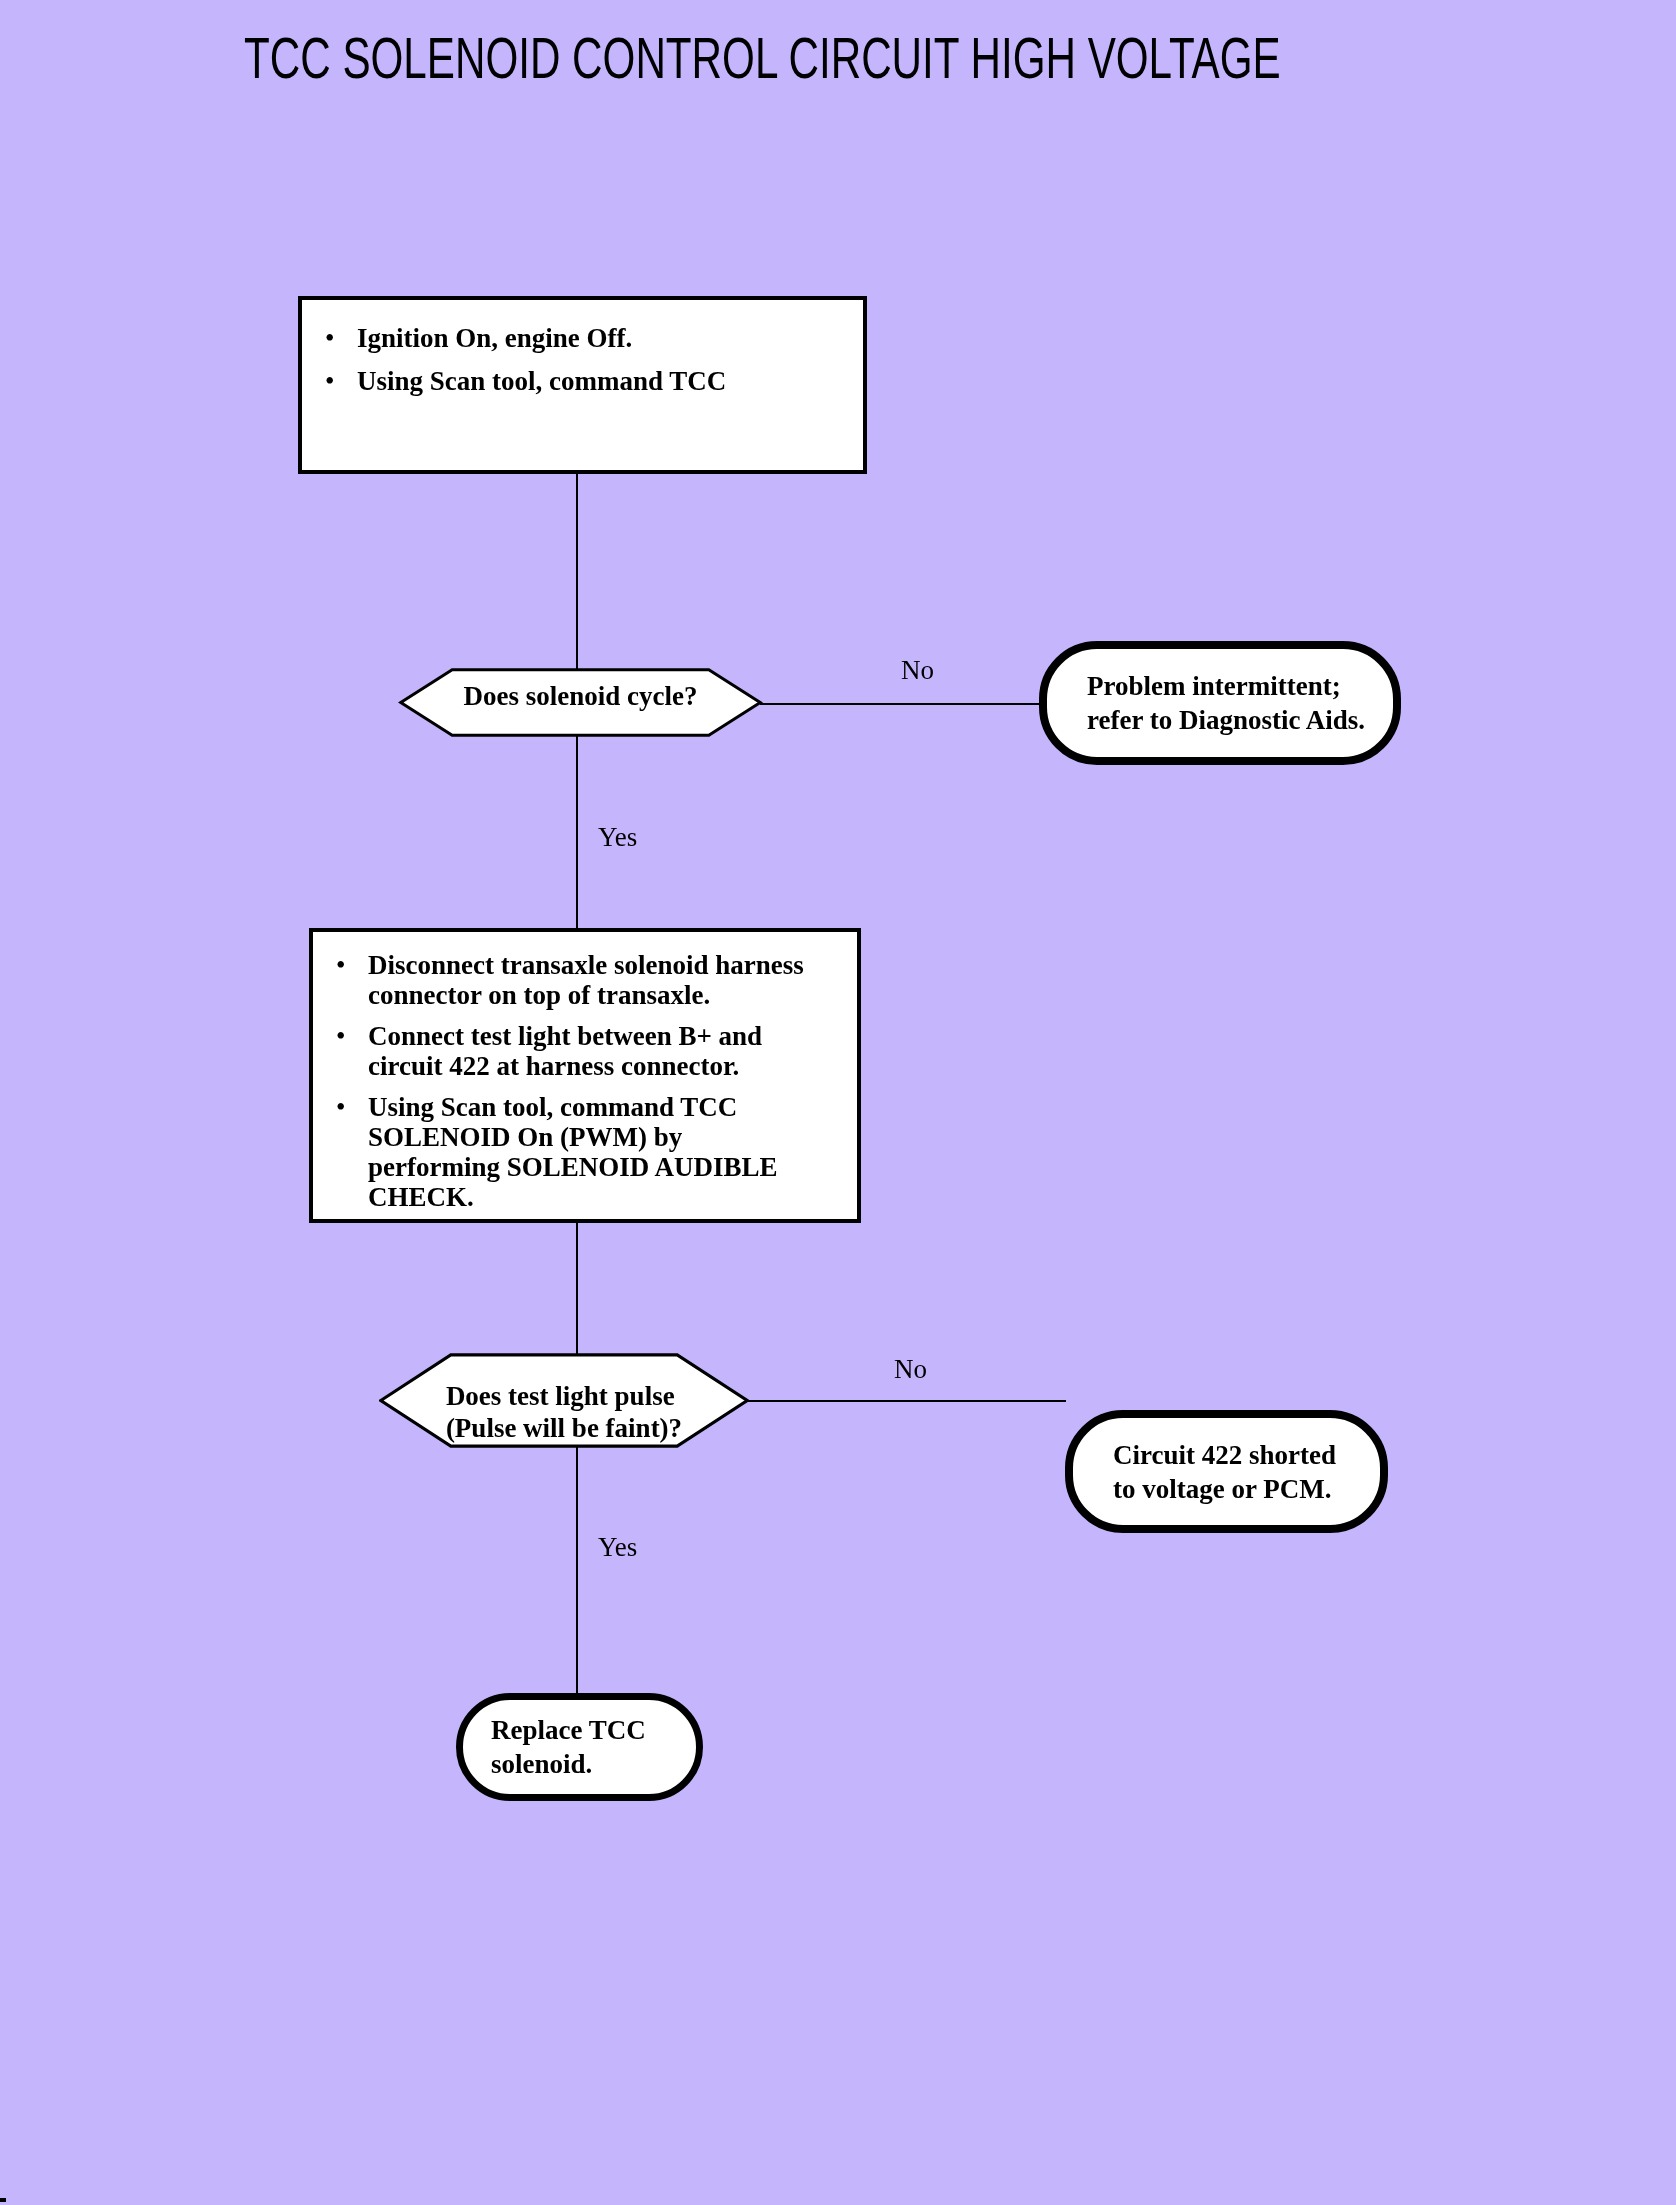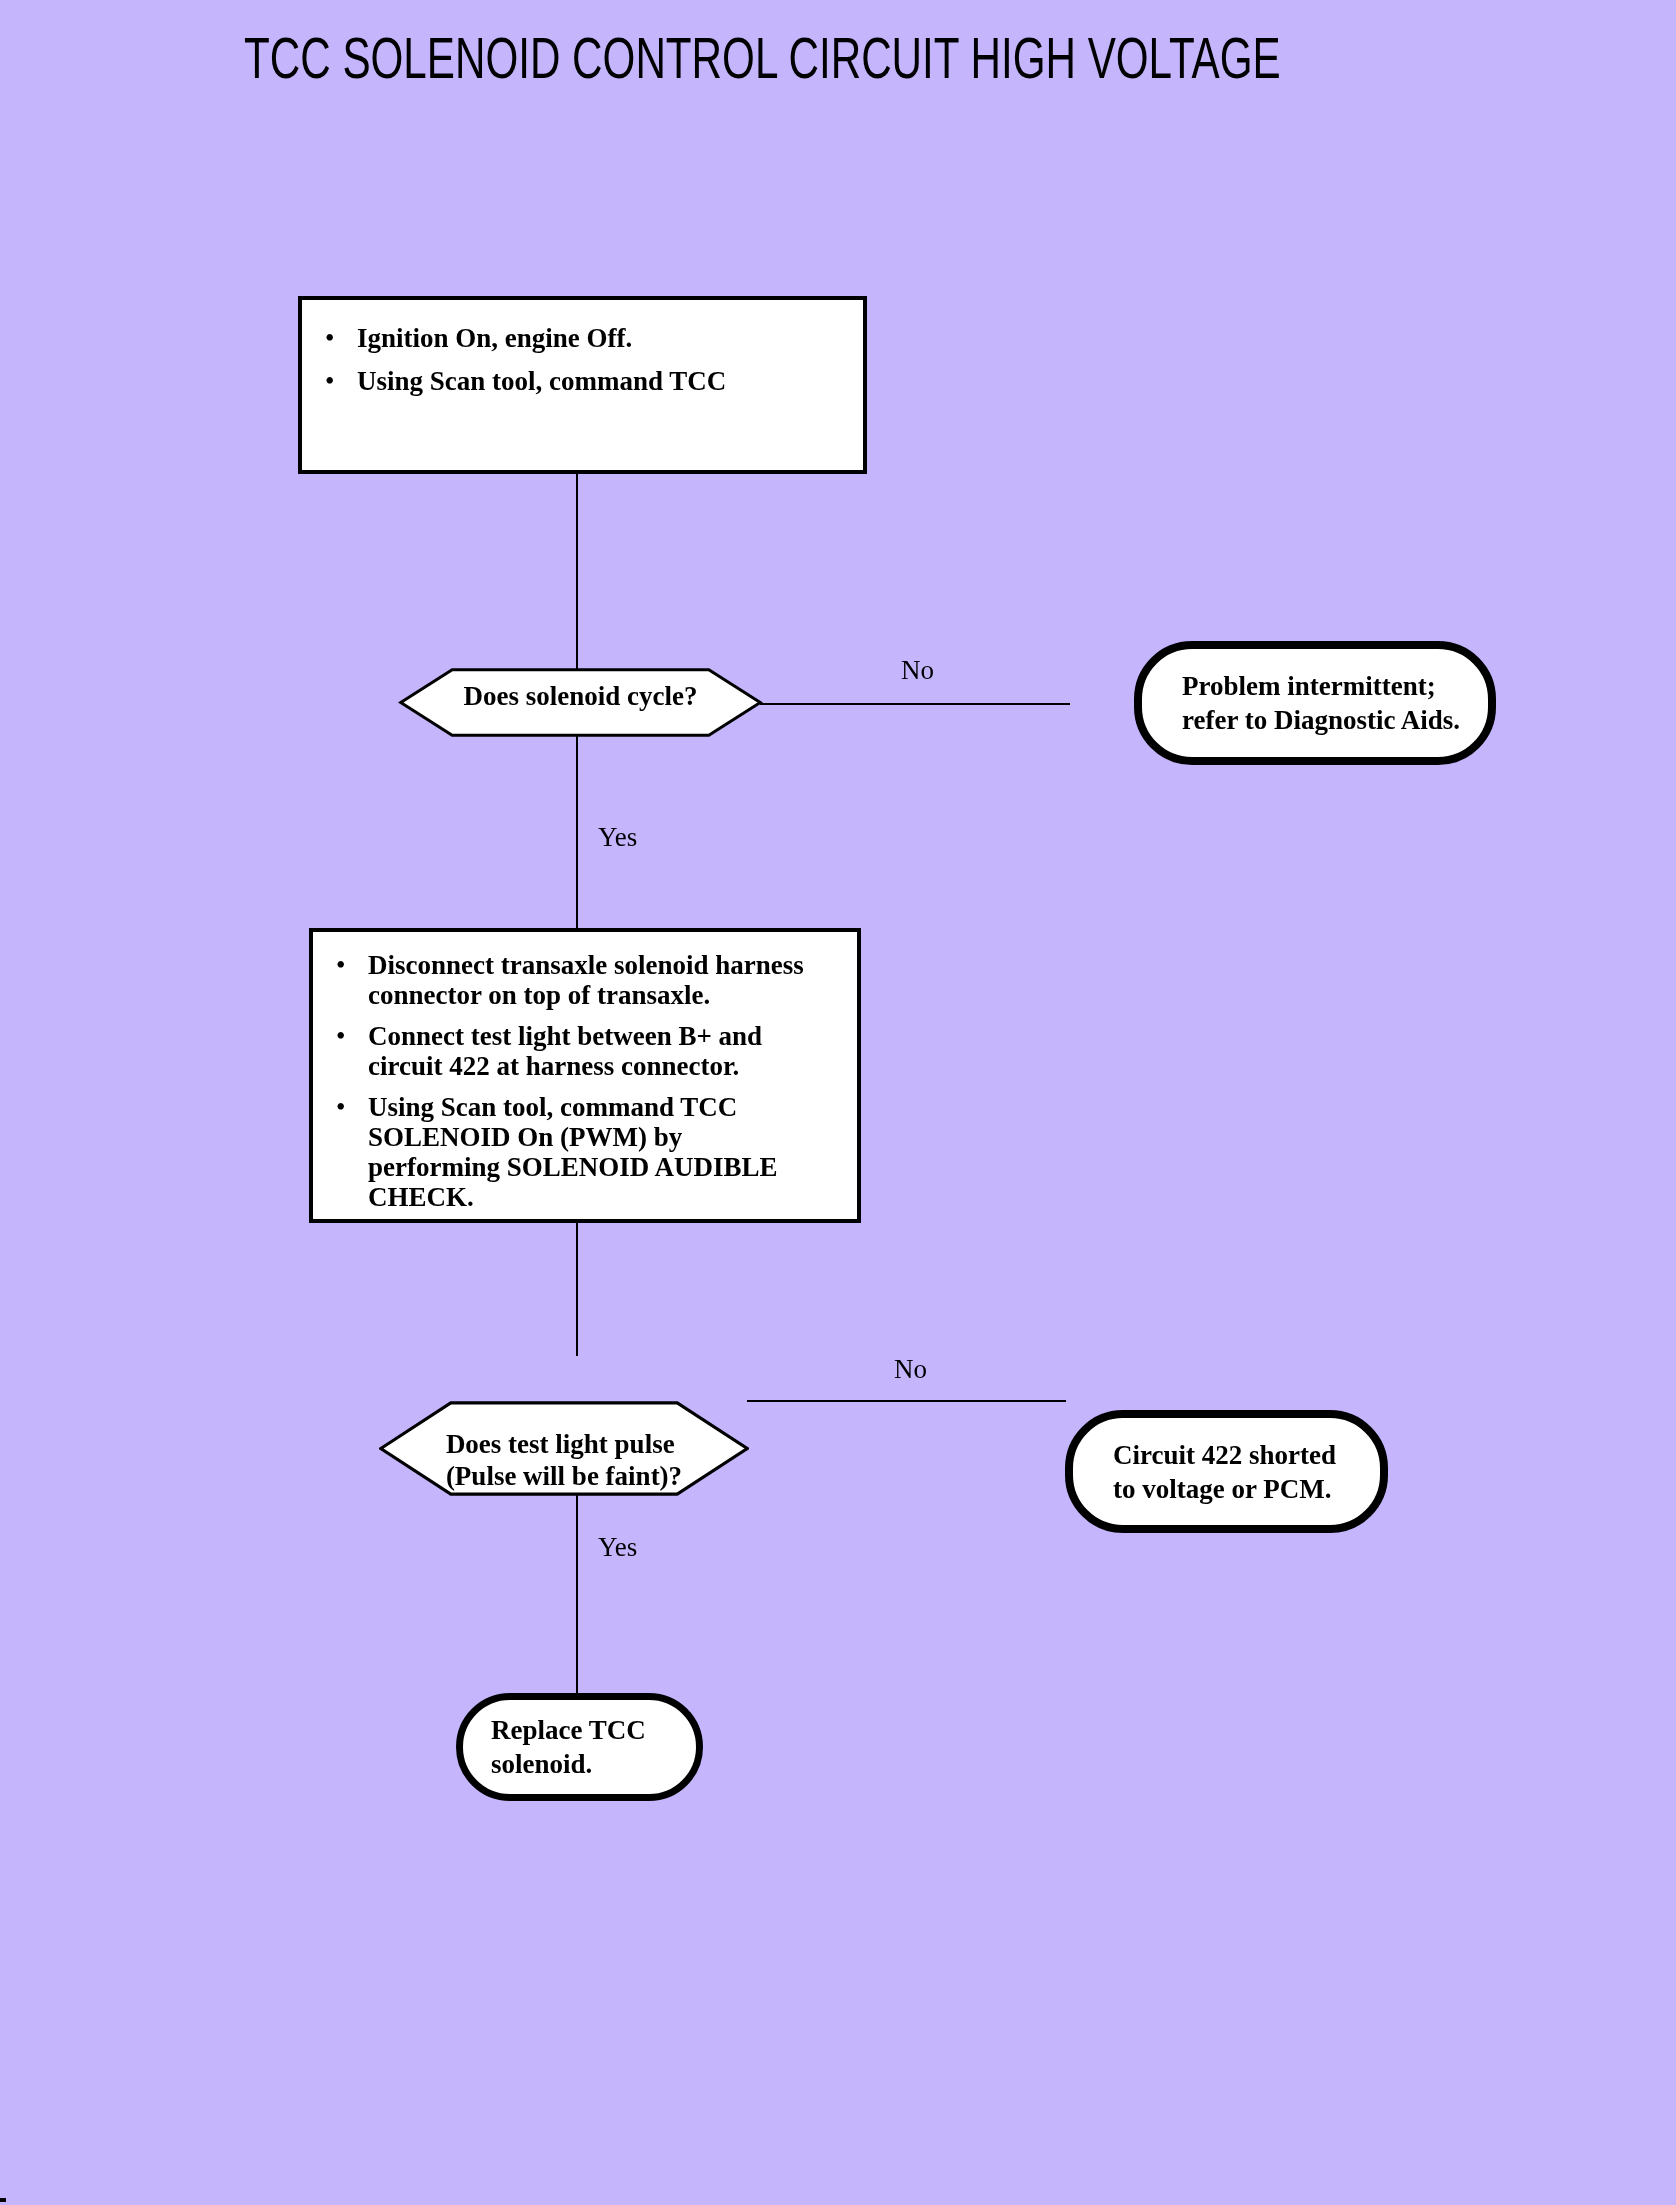--- a/index.html
+++ b/index.html
@@ -120,21 +120,21 @@
     <svg width="365" height="69" viewBox="0 0 600 114">
       <polygon points="3,57 88,3 512,3 597,57 512,111 88,111" fill="#ffffff" stroke="#000000" stroke-width="5"></polygon>
     </svg>
     <div class="hex-text">
       <div>
         <div class="ln">Does solenoid cycle?</div>
       </div>
     </div>
   </div>
 
-  <div class="term" style="left:1134px; top:641px; width:362px; height:124px;">
+  <div class="term" style="left:1039px; top:641px; width:362px; height:124px;">
     <div class="inner">
       <div class="ln">Problem intermittent;</div>
       <div class="ln">refer to Diagnostic Aids.</div>
     </div>
   </div>
 
   <div class="process" style="left:309px; top:928px; width:552px; height:295px; padding-top:18px;">
     <div class="bi" style="margin-bottom:11px;">
       <span class="bu">•</span>
       <div class="bt">
@@ -153,21 +153,21 @@
       <span class="bu">•</span>
       <div class="bt">
         <div class="ln">Using Scan tool, command TCC</div>
         <div class="ln">SOLENOID On (PWM) by</div>
         <div class="ln">performing SOLENOID AUDIBLE</div>
         <div class="ln">CHECK.</div>
       </div>
     </div>
   </div>
 
-  <div class="hex" style="left:379px; top:1401px; width:370px; height:117px;">
+  <div class="hex" style="left:379px; top:1353px; width:370px; height:117px;">
     <svg width="370" height="95" viewBox="0 0 608 156">
       <polygon points="3,78 118,3 490,3 605,78 490,153 118,153" fill="#ffffff" stroke="#000000" stroke-width="5"></polygon>
     </svg>
     <div class="hex-text">
       <div>
         <div class="ln">Does test light pulse</div>
         <div class="ln">(Pulse will be faint)?</div>
       </div>
     </div>
   </div>

